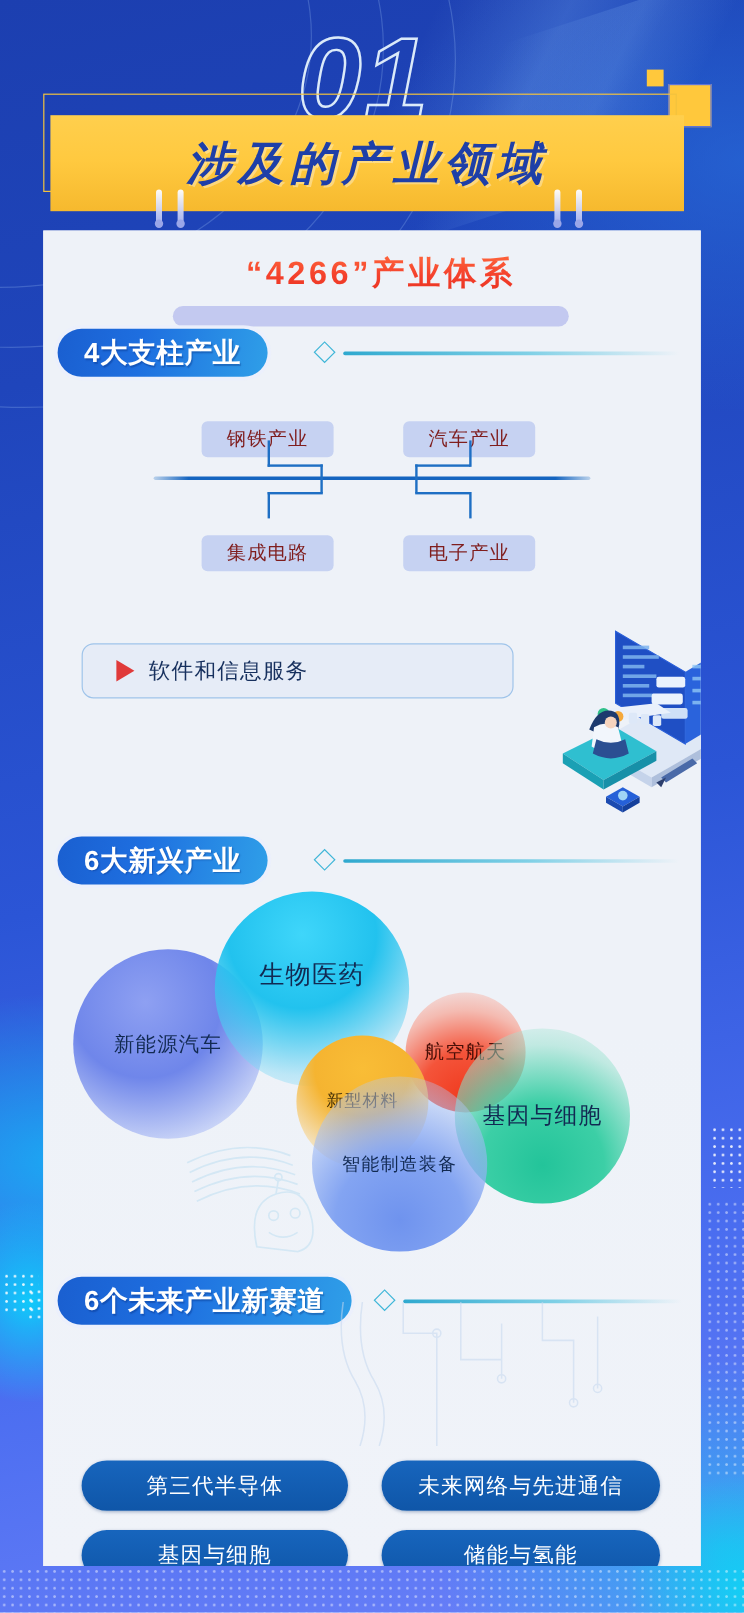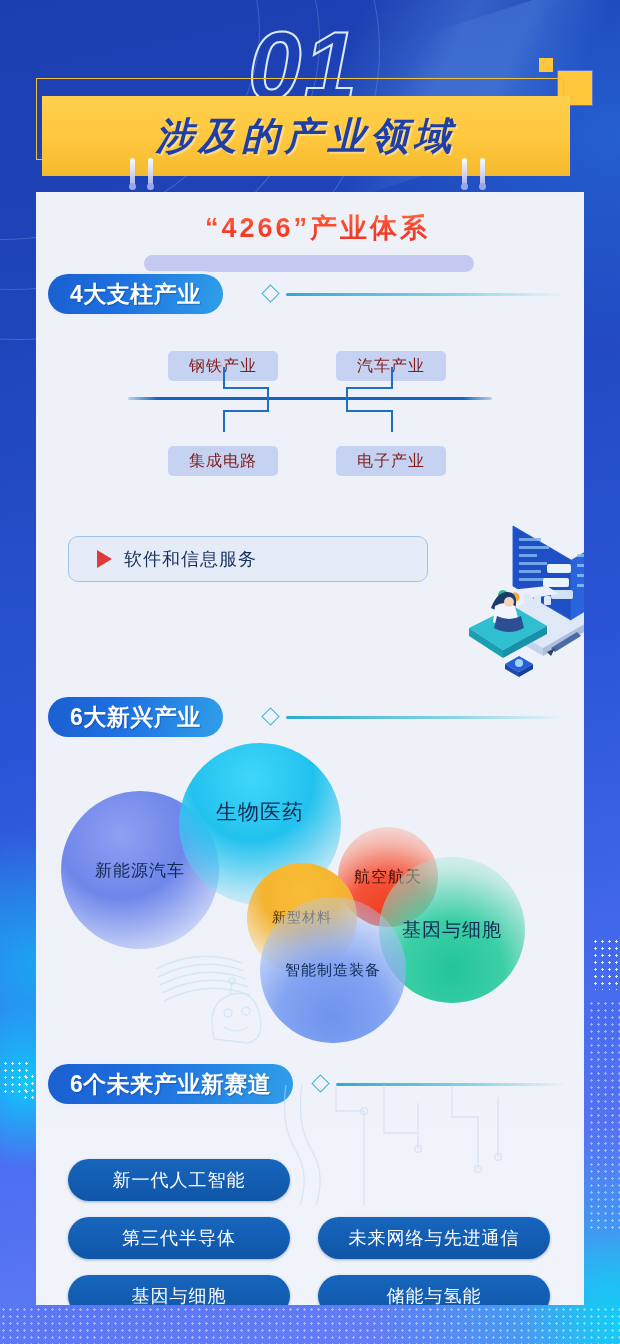--- a/index.html
+++ b/index.html
@@ -345,20 +345,19 @@
           <path d="M232 12 l0 60"></path>
         </g>
         <g fill="none" stroke="#c6d8ef" stroke-width="1.3">
           <circle cx="98" cy="26" r="3.4"></circle>
             <circle cx="152" cy="64" r="3.4"></circle>
           <circle cx="212" cy="84" r="3.4"></circle>
             <circle cx="232" cy="72" r="3.4"></circle>
         </g>
       </svg>
 
-      <div class="fbtn left" style="top:62px;">新一代人工智能</div>
       <div class="fbtn left" style="top:120px;">第三代半导体</div>
       <div class="fbtn right" style="top:120px;">未来网络与先进通信</div>
       <div class="fbtn left" style="top:178px;">基因与细胞</div>
       <div class="fbtn right" style="top:178px;">储能与氢能</div>
     </div>
   </div>
 </div>
 
 </body></html>

